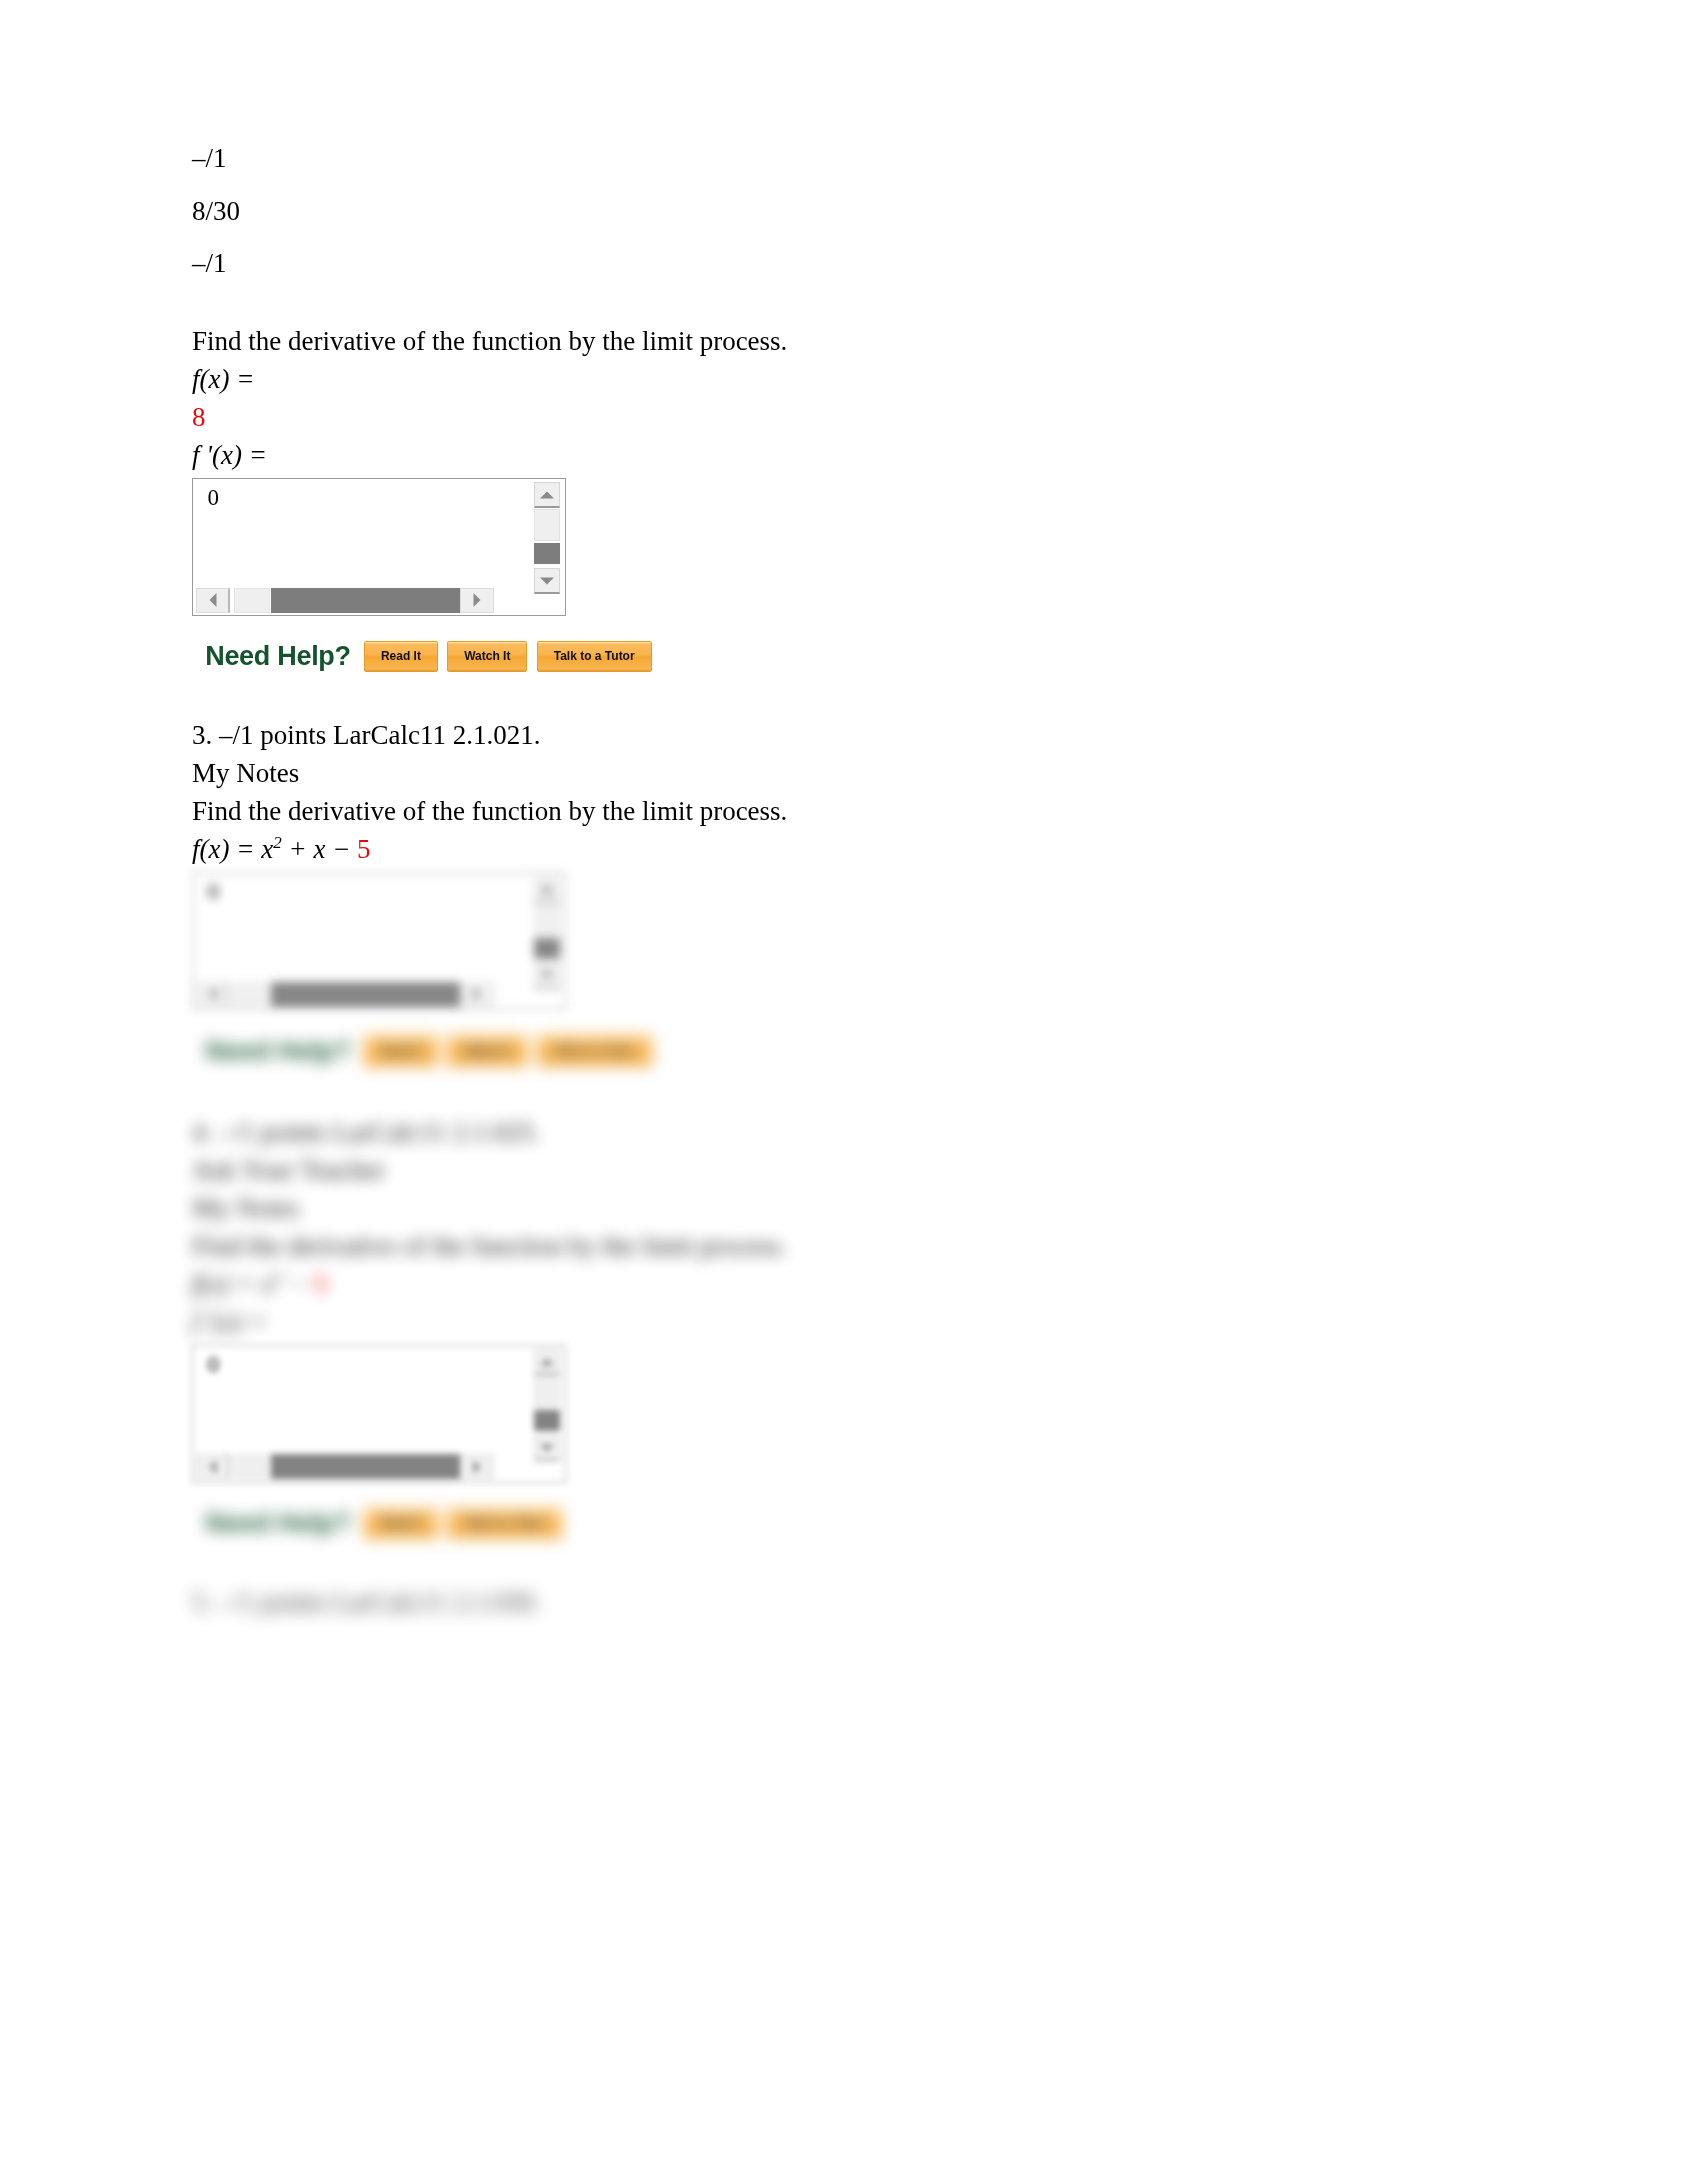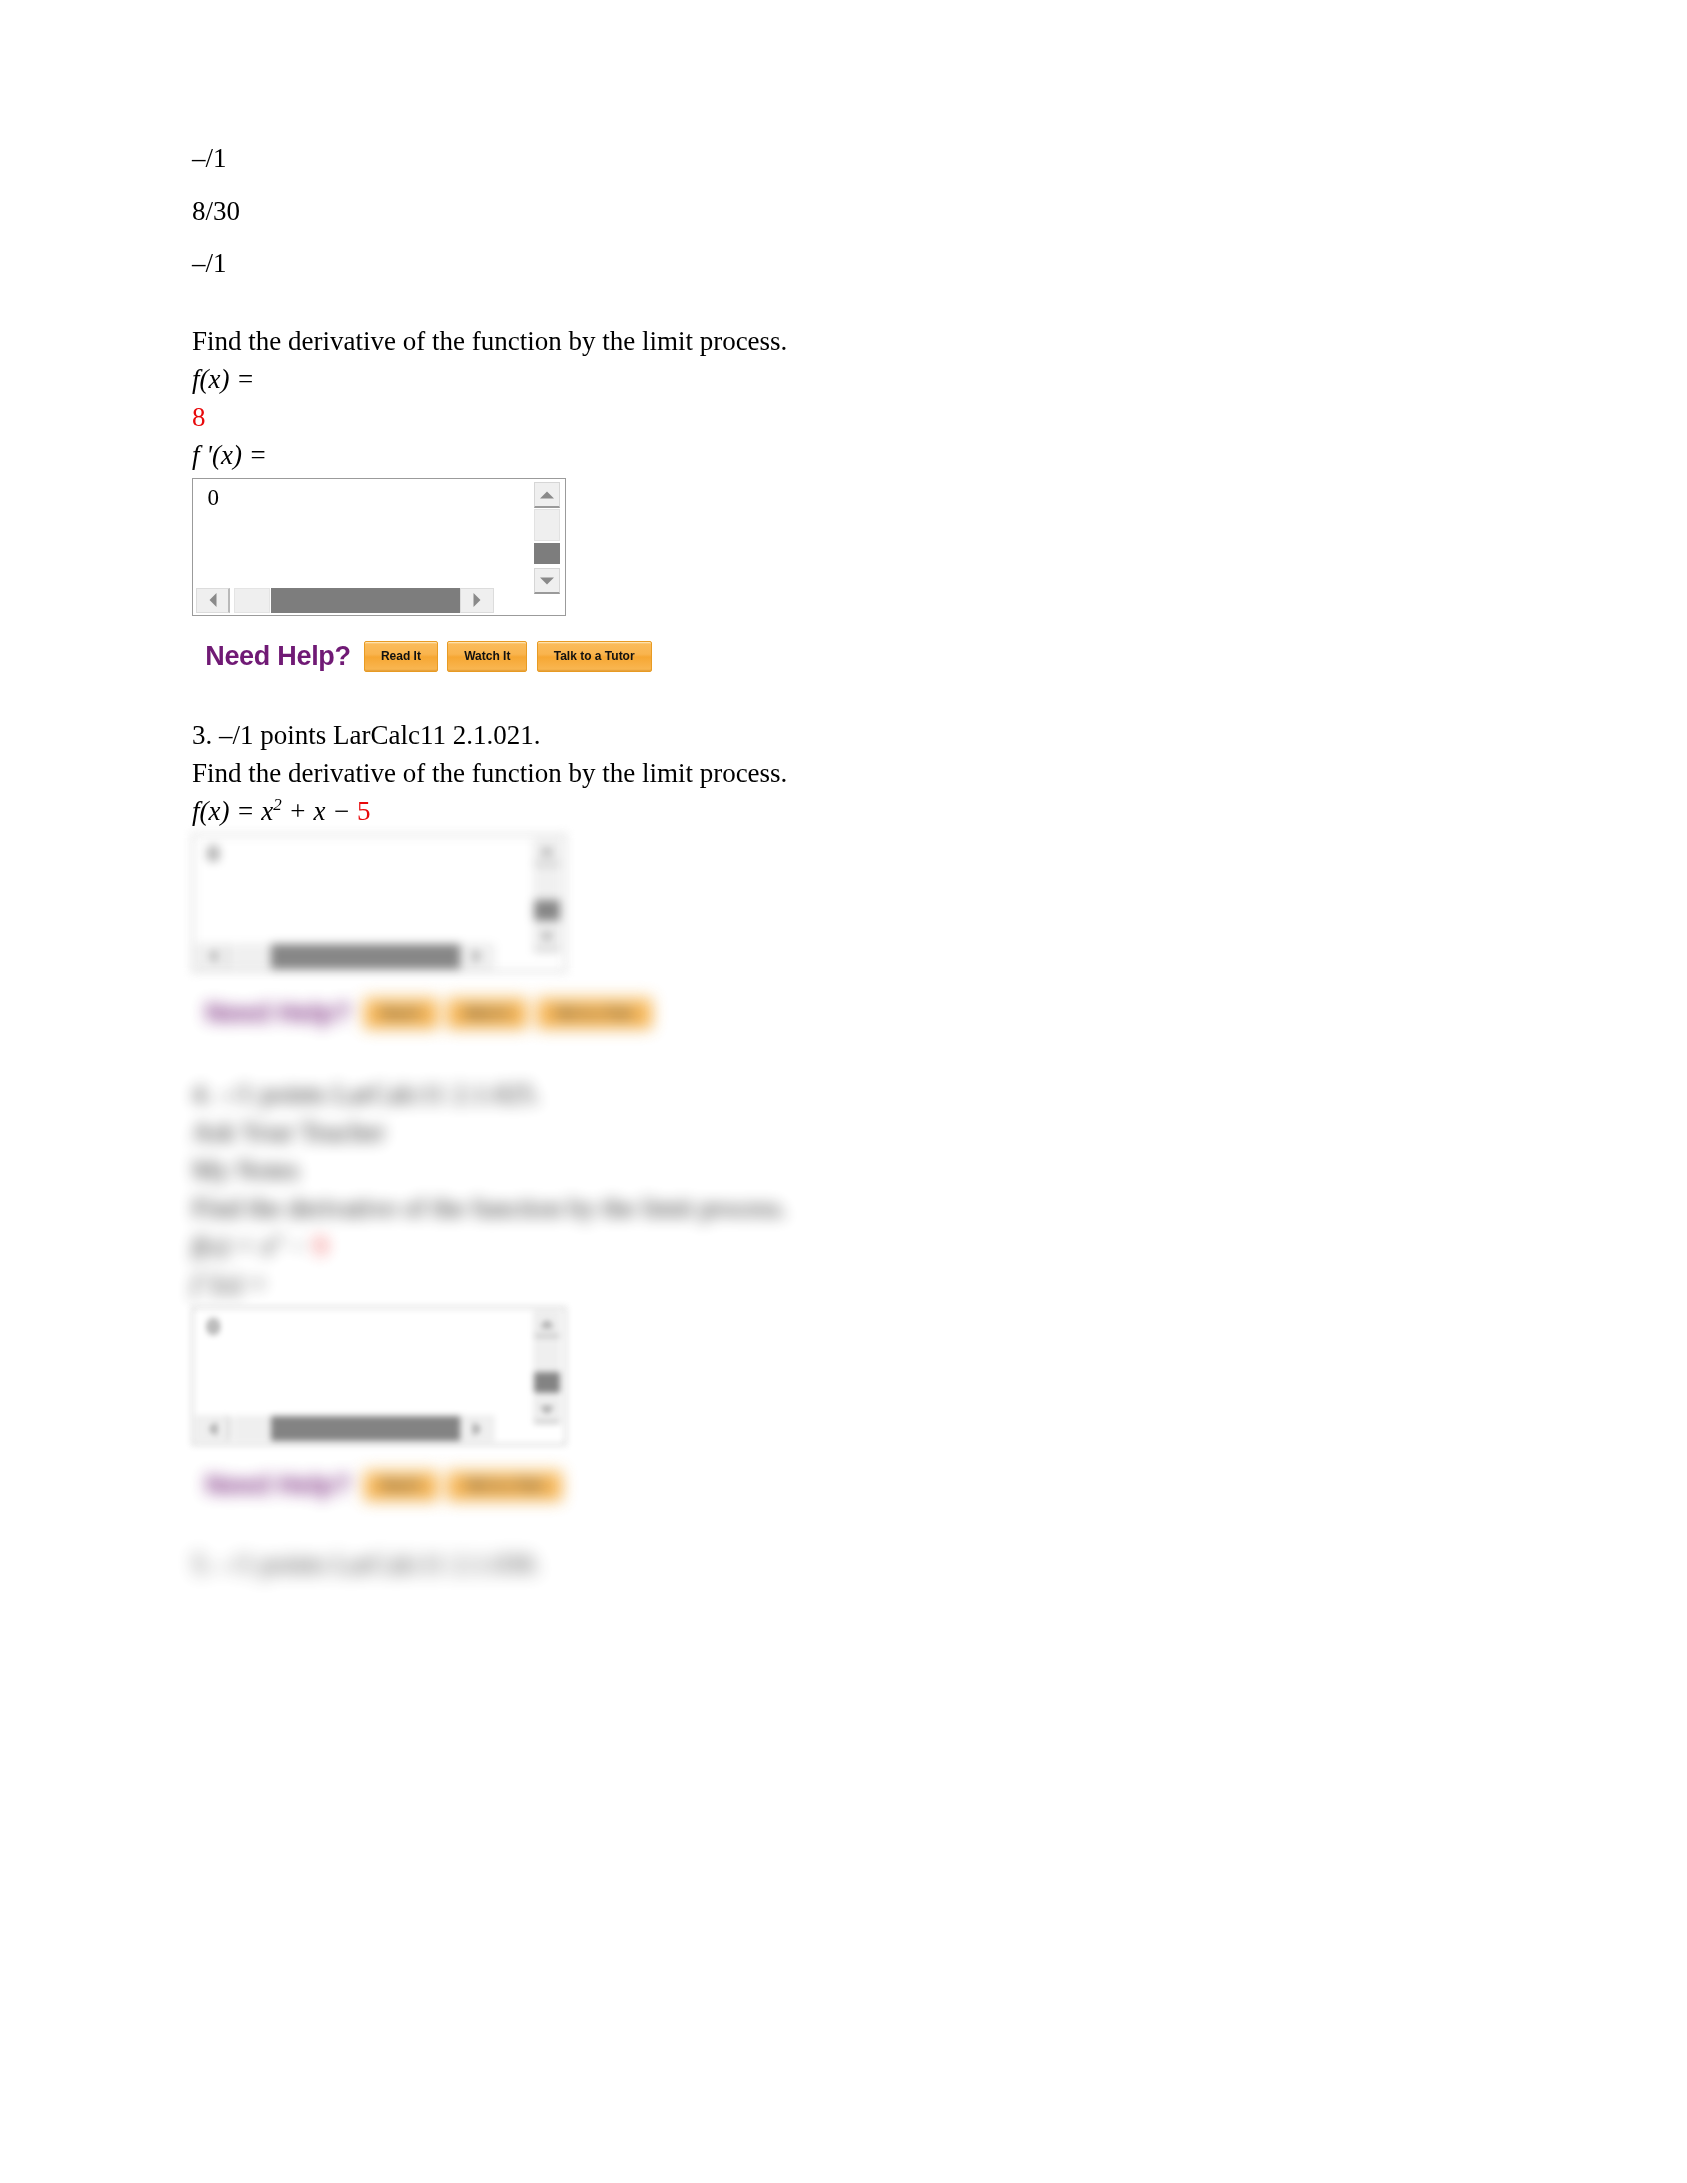--- a/index.html
+++ b/index.html
@@ -178,21 +178,21 @@
   .need-help-row {
     display: flex;
     align-items: center;
     margin-top: 25px;
     margin-left: 13.2px;
   }
   .need-help-label {
     font-family: "Liberation Sans", sans-serif;
     font-weight: bold;
     font-size: 27px;
-    color: #701a75;
+    color: #14532d;
     letter-spacing: -0.3px;
     margin-right: 13.2px;
   }
   .help-btn {
     font-family: "Liberation Sans", sans-serif;
     font-weight: bold;
     font-size: 12px;
     color: #111111;
     background: linear-gradient(to bottom, #fbbd5d 0%, #f9b44e 42%, #f6a733 52%, #f9b855 100%);
     border: 1.3px solid #e89b23;
@@ -259,20 +259,21 @@
     <div class="need-help-row">
       <span class="need-help-label">Need Help?</span>
       <span class="help-btn">Read It</span>
       <span class="help-btn">Watch It</span>
       <span class="help-btn">Talk to a Tutor</span>
     </div>
 
     <div style="height:44px"></div>
 
     <div class="line">3. –/1 points LarCalc11 2.1.021.</div>
+    <div class="line">My Notes</div>
     <div class="line">Find the derivative of the function by the limit process.</div>
     <div class="math"><span>f(x) = </span><span>x</span><sup class="exp">2</sup><span> + x − </span><span class="red">5</span></div>
 
     <div class="blur-strong">
       <div class="answer-widget">
         <div class="aw-inner">
           <div class="aw-text">0</div>
         </div>
         <div class="vscroll">
           <div class="vs-btn vs-up">

